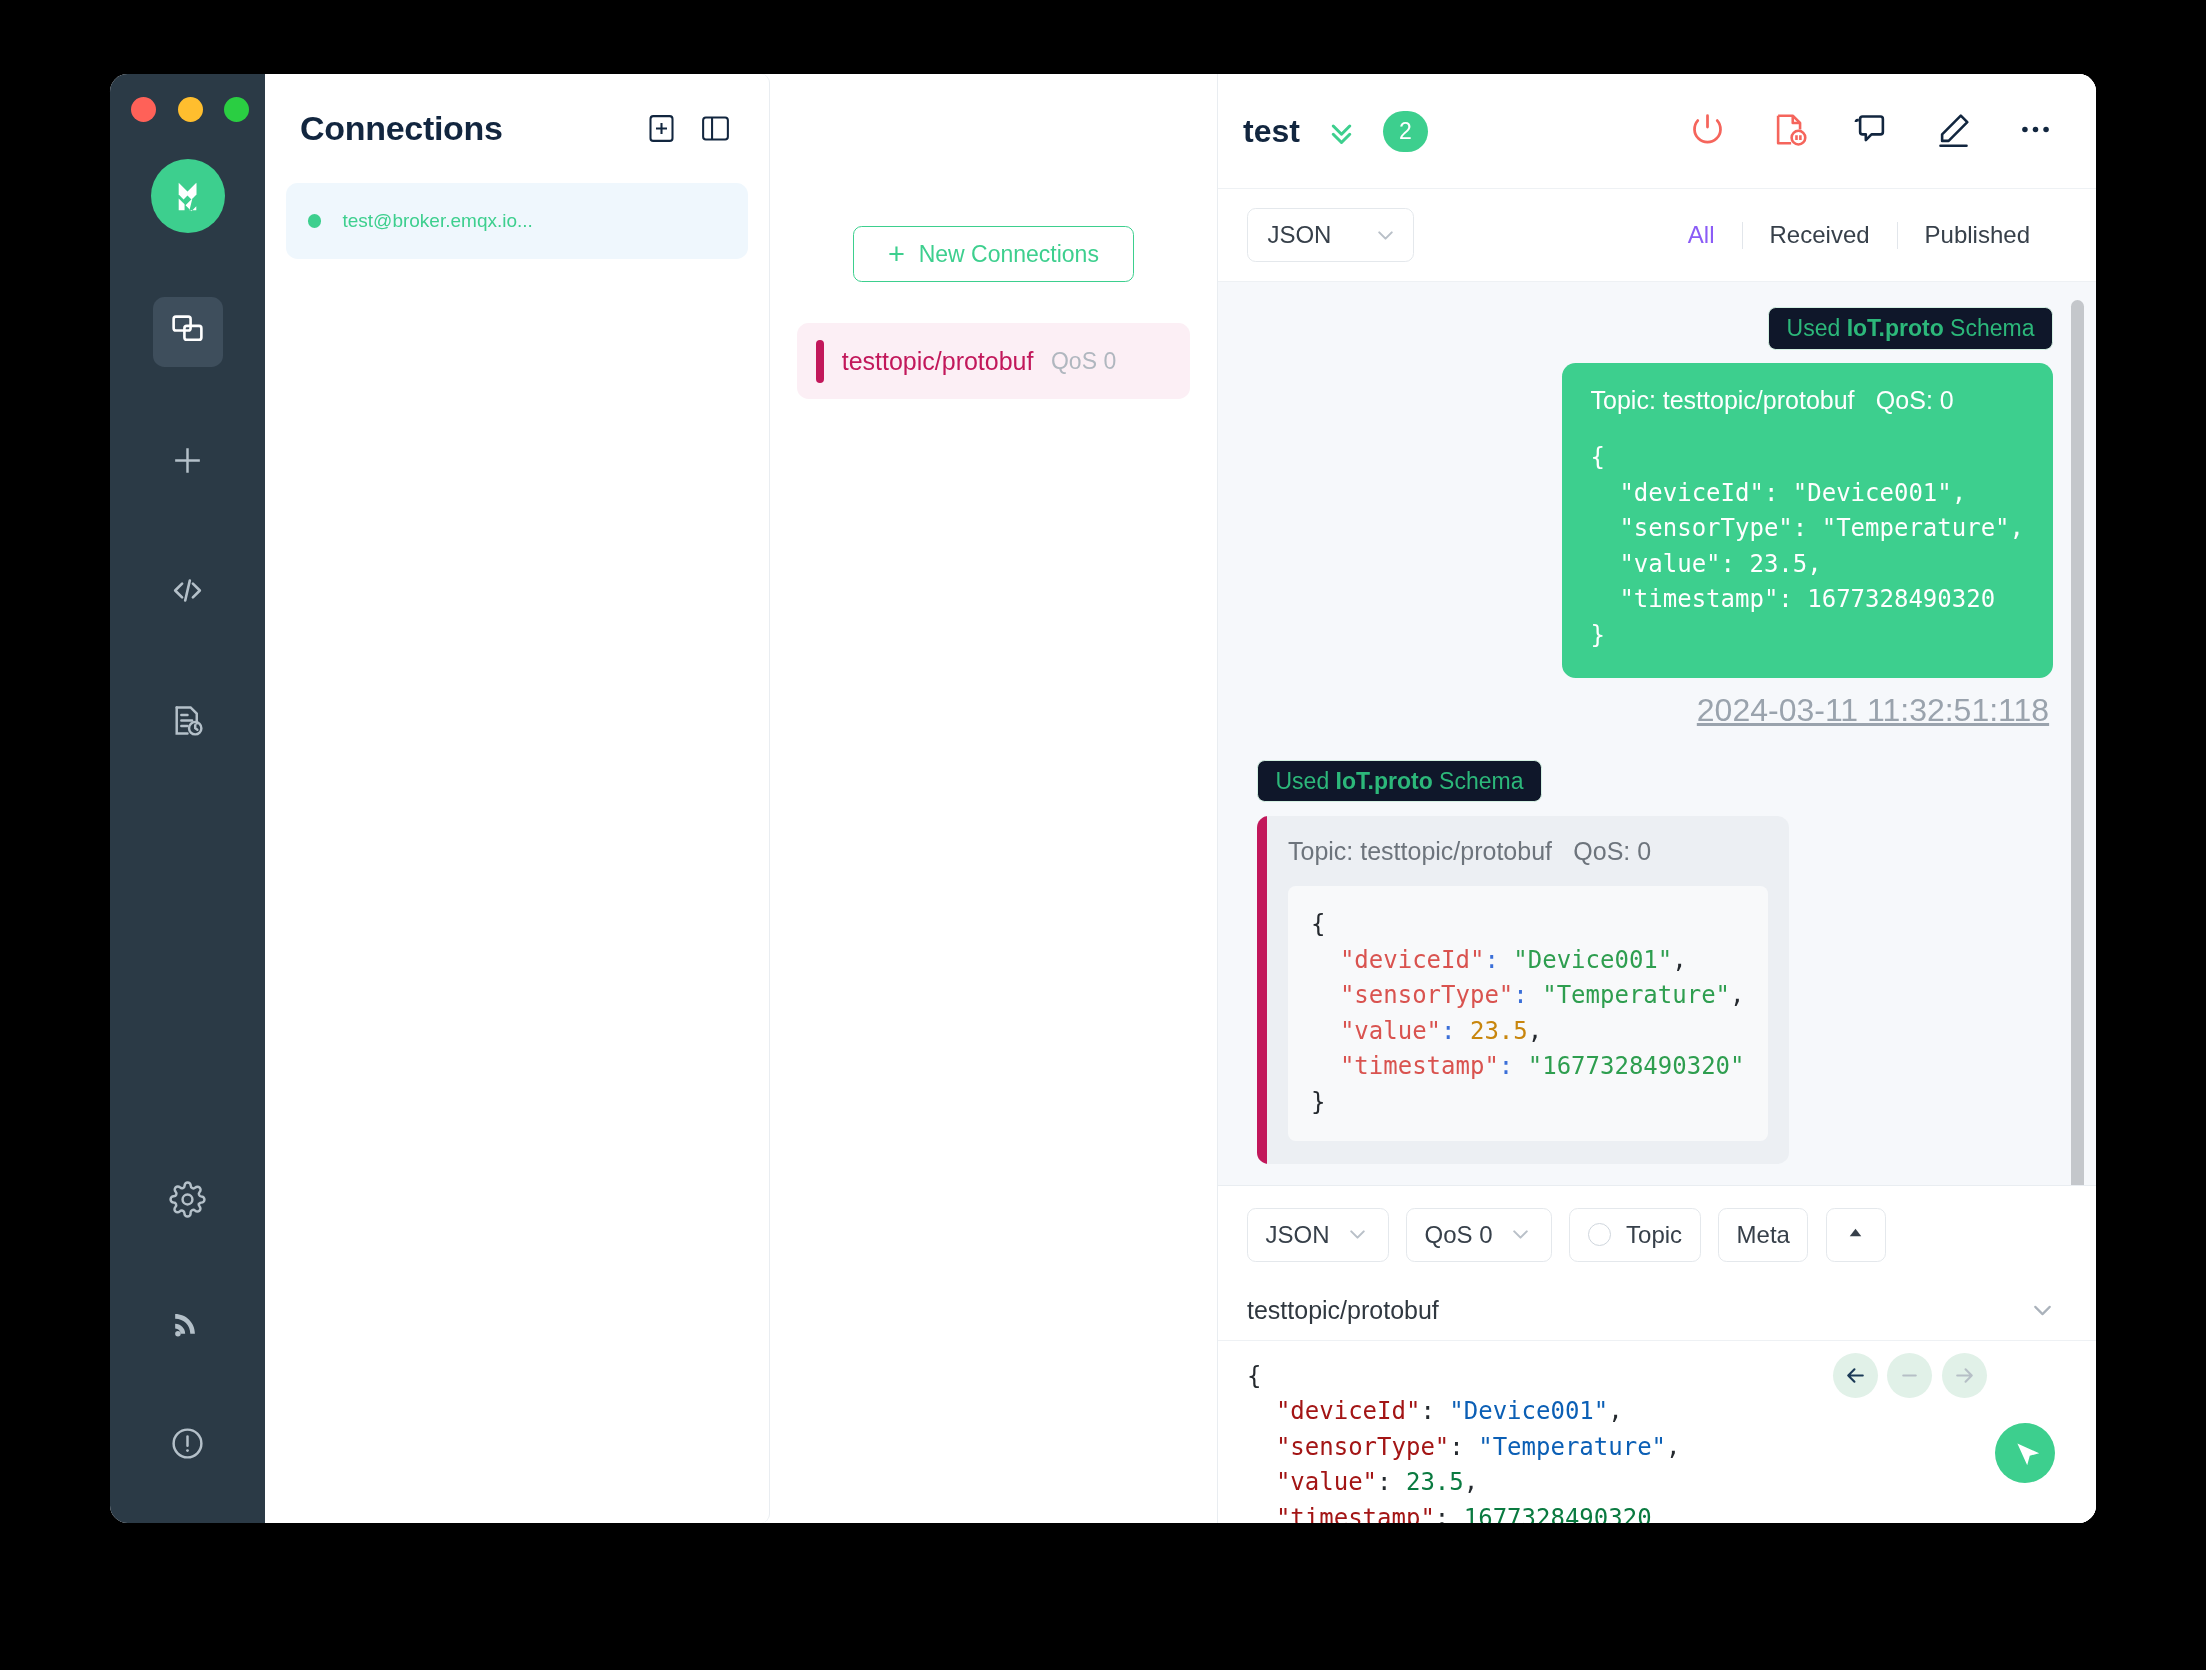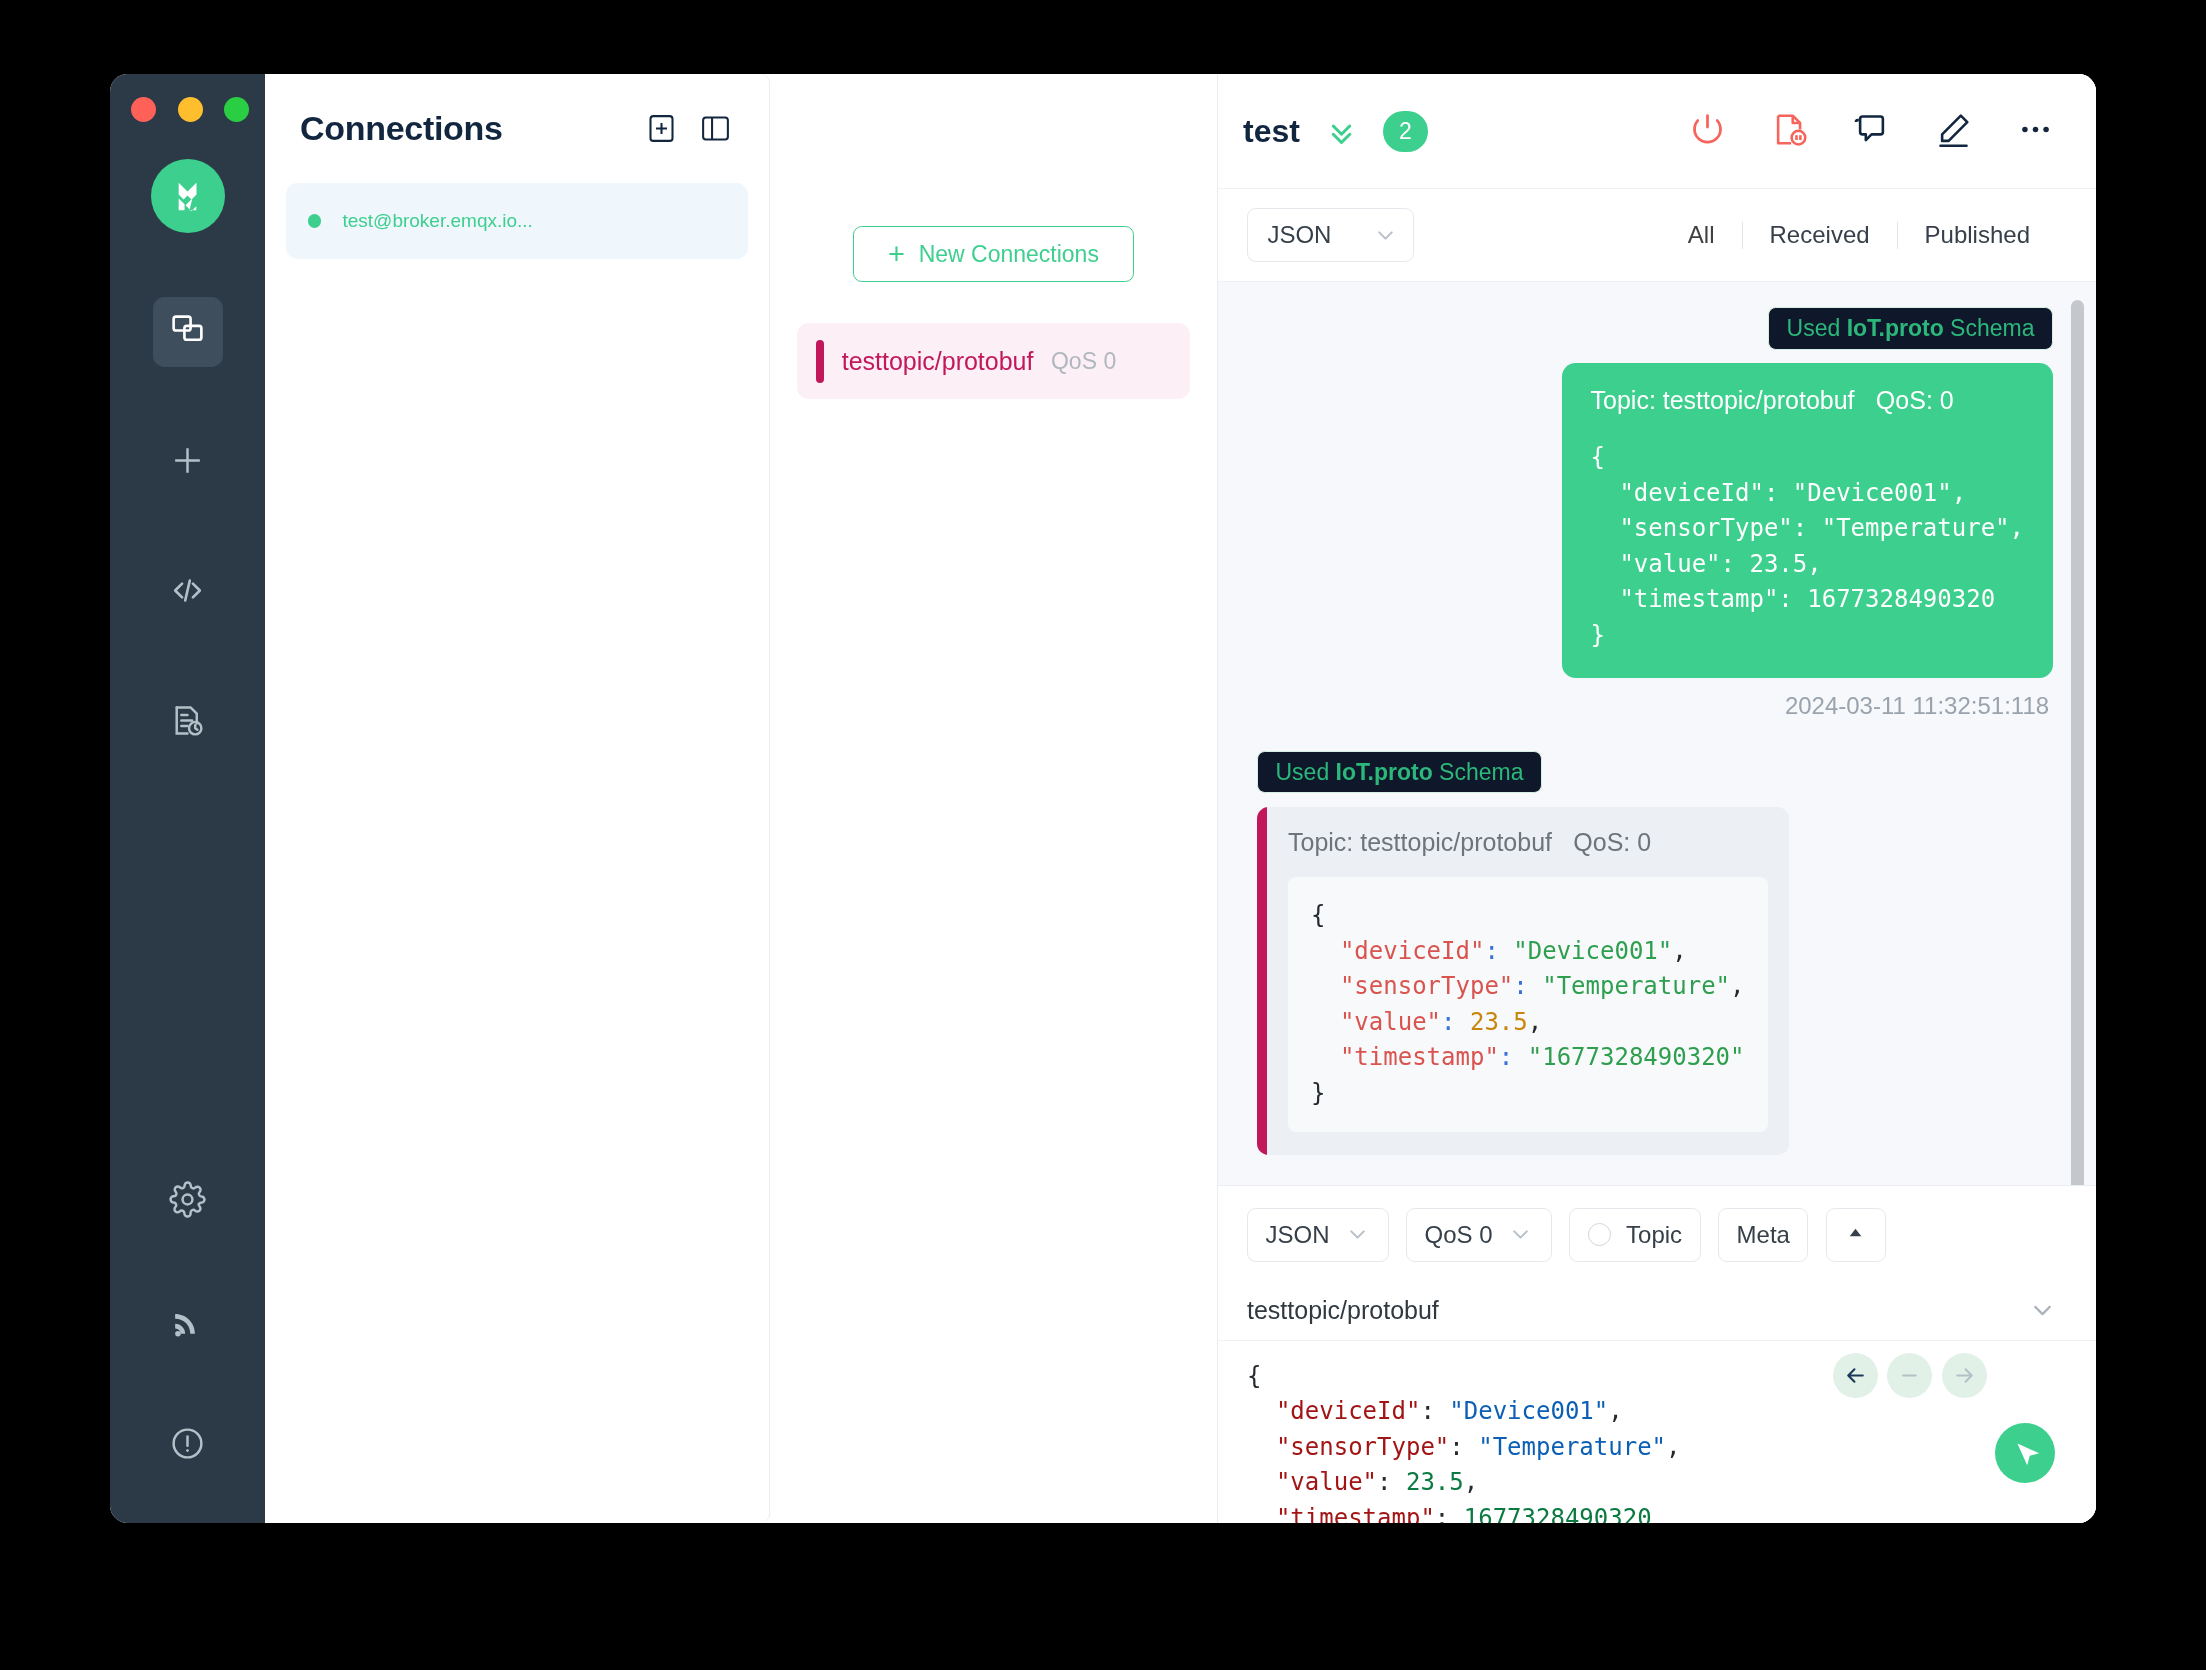--- a/index.html
+++ b/index.html
@@ -171,21 +171,21 @@
     border: 1px solid #e4e8ec; border-radius: 8.7px;
     display: flex; align-items: center; justify-content: space-between;
     padding: 0 15.5px 0 19.4px;
     font-size: 24px; color: #37404a;
     gap: 17.5px;
   }
   .chev-s { color: #b9c0c8; display: flex; }
   .msgbar-spacer { flex: 1; }
   .filters { display: flex; align-items: center; font-size: 24px; color: #37404a; }
   .filters .f { padding: 0 27px; }
-  .filters .f.active { color: #404040; }
+  .filters .f.active { color: #8b5cf6; }
   .fsep { width: 1px; height: 27px; background: #e2e6eb; }
 
   .msglist {
     flex: 1; min-height: 0;
     background: #f6f8fb;
     padding: 25px 43px 0 39px;
     position: relative;
     overflow: hidden;
   }
   .scroll-track {
@@ -218,21 +218,21 @@
     max-width: 543px;
   }
   .bub-head { font-size: 25px; margin-bottom: 25px; }
   .bub-head .sp { display: inline-block; width: 21.3px; }
   .code {
     font-family: "DejaVu Sans Mono", monospace;
     font-size: 24px;
     line-height: 1.48;
     white-space: pre;
   }
-  .ts { font-size: 24px; color: #9aa3ad; margin: 13.6px 3.9px 0 0; }
+  .ts { font-size: 32px; color: #9aa3ad; margin: 13.6px 3.9px 0 0; text-decoration: underline; }
 
   .bubble-in-wrap {
     display: flex;
     background: #eceff3;
     border-radius: 11.6px;
     overflow: hidden;
     max-width: 563px;
   }
   .in-bar { width: 9.7px; background: #c2185b; flex: 0 0 9.7px; }
   .in-body { padding: 21.3px 21.3px 23px; flex: 1; min-width: 0; }

